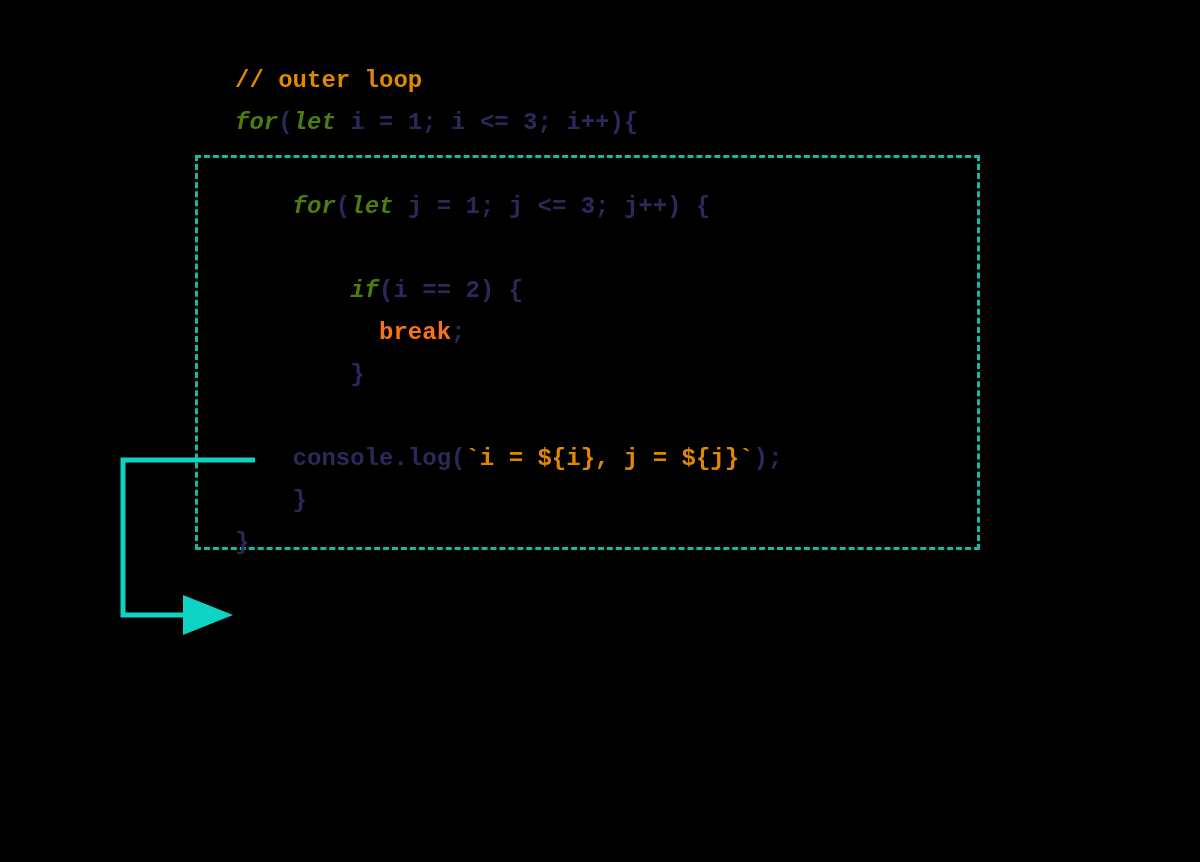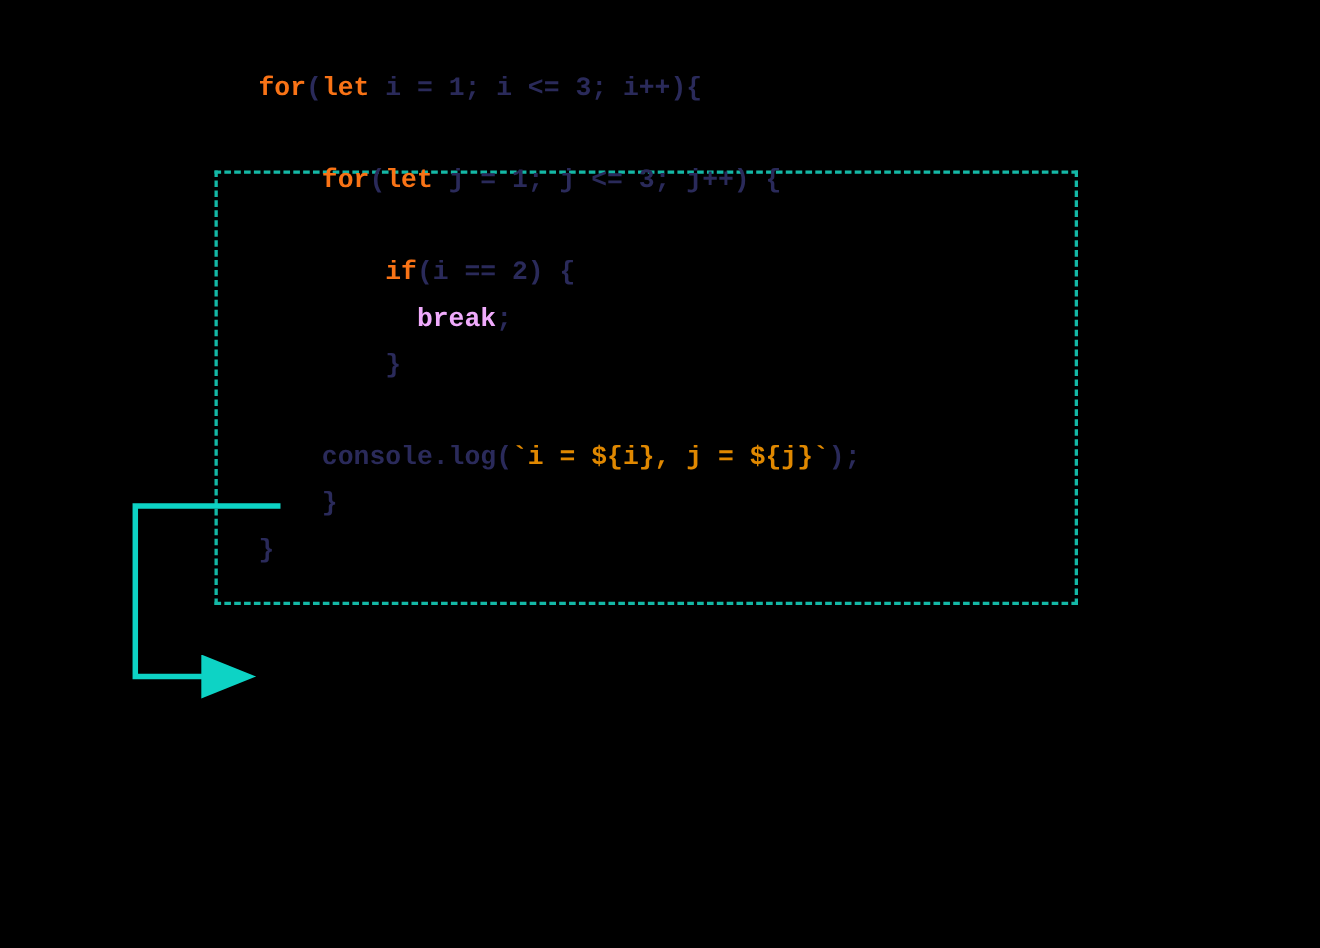--- a/index.html
+++ b/index.html
@@ -12,25 +12,25 @@
     position: relative;
     width: 1200px;
     height: 862px;
   }
   .code-wrap {
     position: relative;
     margin-left: 235px;
   }
   .line { white-space: pre; line-height: 1.75; }
   .comment { color: #e08800; }
-  .kw1 { color: #f97316; } 
+  .kw1 { color: #4d7c0f; font-style: italic; } 
   .punct { color: #2a2a5a; }
   .num { color: #2a2a5a; }
   .tmpl { color: #e08800; }
-  .break-kw { color: #f0abfc; text-align: center; }
+  .break-kw { color: #f97316; text-align: center; }
 
   .dashed-box {
     position: absolute;
     border: 3px dashed #14b8a6;
     left: 195px;
     top: 155px;
     width: 785px;
     height: 395px;
     pointer-events: none;
   }
@@ -51,20 +51,21 @@
   <defs>
     <marker id="arrowhead" markerWidth="10" markerHeight="8" refX="8" refY="4" orient="auto">
       <polygon points="0 0, 10 4, 0 8" fill="#0dd3c5"></polygon>
     </marker>
   </defs>
   <path d="M 238 10 L 18 10 L 18 165 L 118 165" stroke="#0dd3c5" stroke-width="5" fill="none" marker-end="url(#arrowhead)"></path>
 </svg>
 
 <div class="code-wrap">
 
+  <div class="line"><span class="comment">// outer loop</span></div>
 
   <div class="line"><span class="kw1">for</span><span class="punct">(</span><span class="kw1">let</span><span class="punct"> i = </span><span class="num">1</span><span class="punct">; i &lt;= </span><span class="num">3</span><span class="punct">; i++){</span></div>
 
   <div class="line">&nbsp;</div>
 
 
   <div class="line">    <span class="kw1">for</span><span class="punct">(</span><span class="kw1">let</span><span class="punct"> j = </span><span class="num">1</span><span class="punct">; j &lt;= </span><span class="num">3</span><span class="punct">; j++) {</span></div>
 
   <div class="line">&nbsp;</div>
 

